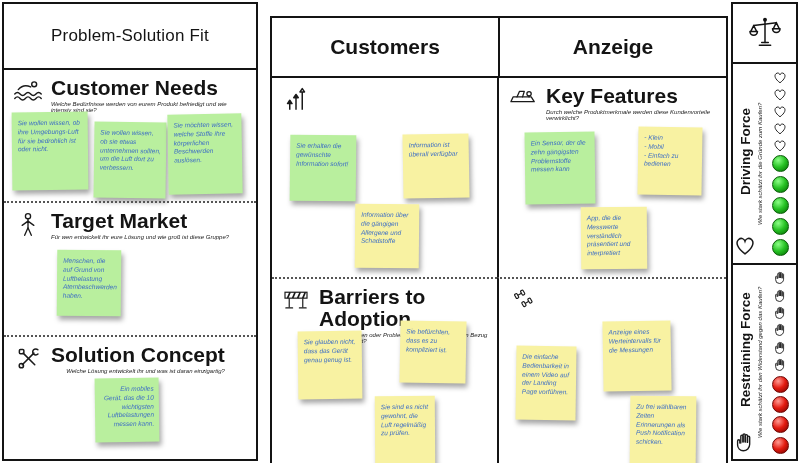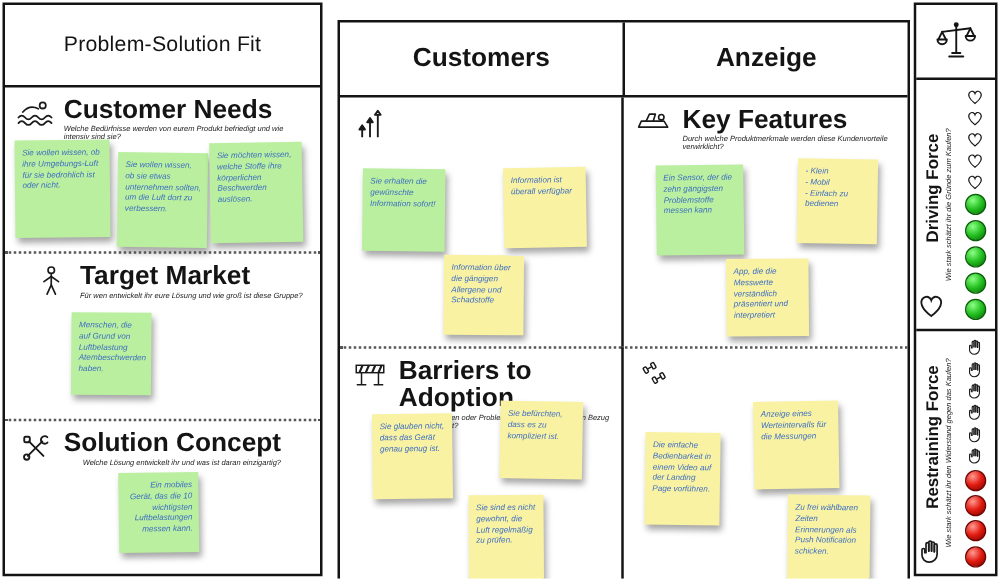--- a/index.html
+++ b/index.html
@@ -8,21 +8,21 @@
   .panel { position:absolute; background:#fff; border:2px solid #141414; box-sizing:border-box; }
   .panel-left   { left:2px;   top:2px; width:256px; height:459px; }
   .panel-center { left:270px; top:16px; width:458px; height:459px; }
   .panel-right  { left:731px; top:2px; width:67px;  height:459px; }
 
   
   .lp-title { height:64px; border-bottom:2px solid #141414; display:flex; align-items:center;
               justify-content:center; font-size:17px; font-weight:400; letter-spacing:.2px; }
   .lp-section { position:relative; box-sizing:border-box; }
   .lp-sec-1 { height:131px; }
-  .lp-sec-2 { height:134px; border-top:2px dotted #555;padding-left:13px; }
+  .lp-sec-2 { height:134px; border-top:2px dotted #555; }
   .lp-sec-3 { height:124px; border-top:2px dotted #555;text-align:right; }
 
   .sec-head { display:flex; align-items:flex-start; gap:7px; padding:7px 8px 0 8px; }
   .sec-icon { flex:0 0 32px; width:32px; display:flex; justify-content:center; padding-top:2px; }
   .sec-title { font-size:21px; font-weight:700; line-height:1.05; }
   .sec-sub { font-size:6px; font-style:italic; color:#222; margin-top:2px; }
 
   
   .c-head { height:58px; border-bottom:2px solid #141414; display:flex; }
   .c-head-cell { flex:1; display:flex; align-items:center; justify-content:center;

